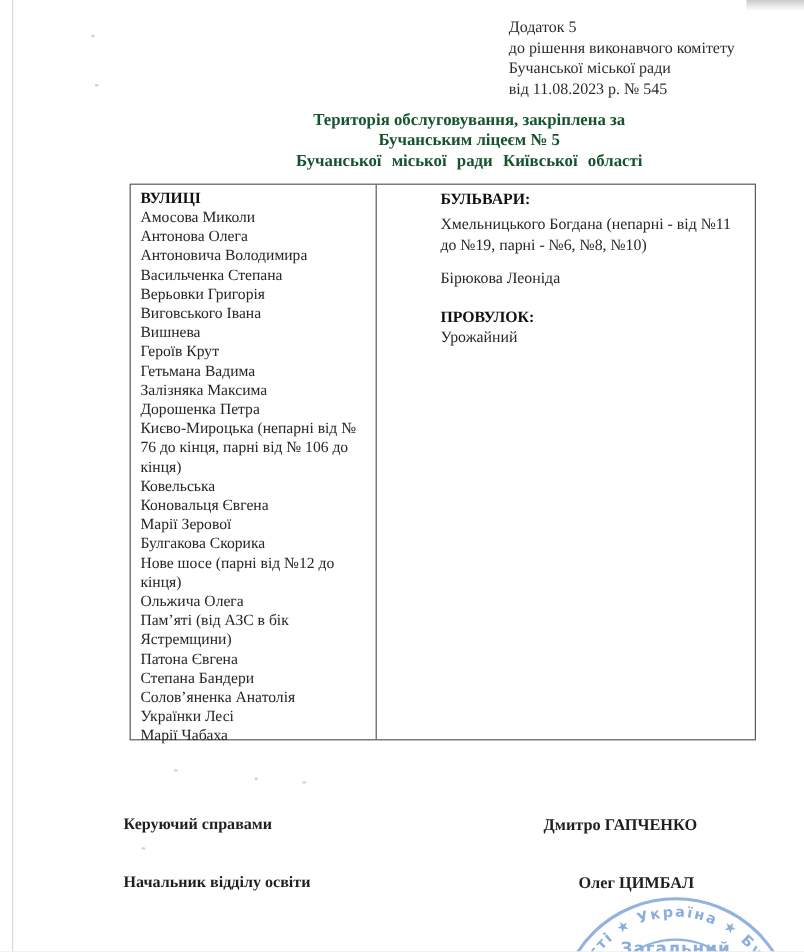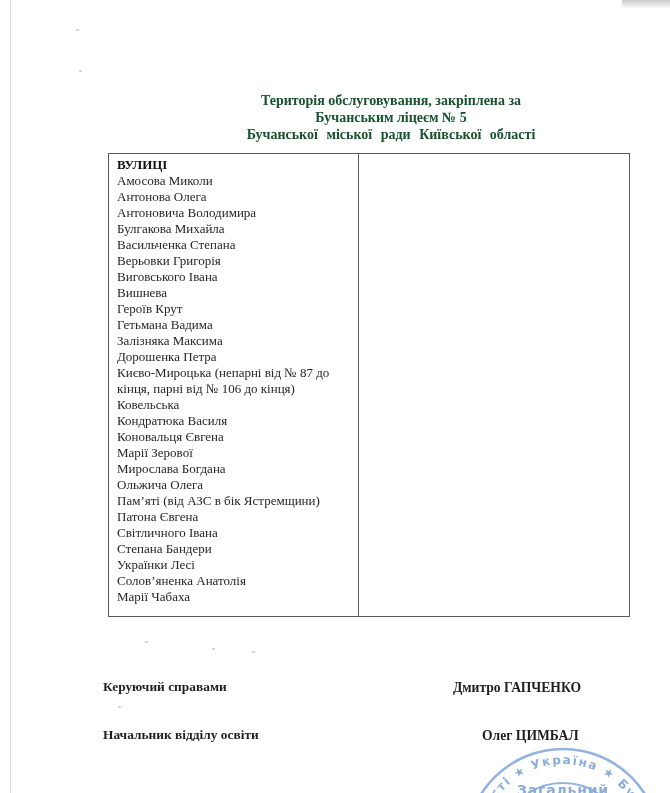--- a/index.html
+++ b/index.html
@@ -70,58 +70,69 @@
 
   <div class="scan-line-left"></div>
   <div class="corner-shade"></div>
   <div class="speck" style="left:76px; top:29px;"></div>
   <div class="speck" style="left:79px; top:70px;"></div>
   <div class="speck" style="left:145px; top:641px;"></div>
   <div class="speck" style="left:212px; top:648px;"></div>
   <div class="speck" style="left:252px; top:651px;"></div>
   <div class="speck" style="left:118px; top:706px;"></div>
 
+  <div class="doc-header">
+      <div class="header-line">Додаток 5</div>
+      <div class="header-line">до рішення виконавчого комітету</div>
+      <div class="header-line">Бучанської міської ради</div>
+      <div class="header-line">від 11.08.2023 р. № 545</div>
+    </div>
 
   <div class="doc-title">
       <div class="title-line">Територія обслуговування, закріплена за</div>
       <div class="title-line">Бучанським ліцеєм № 5</div>
       <div class="title-line">Бучанської міської ради Київської області</div>
     </div>
 
   <div class="map-table">
     <div class="col-left">
       <div class="col-header">ВУЛИЦІ</div>
       <div>
           <div class="street">Амосова Миколи</div>
           <div class="street">Антонова Олега</div>
           <div class="street">Антоновича Володимира</div>
-          <div class="street">Булгакова Михайла</div>
           <div class="street">Васильченка Степана</div>
           <div class="street">Верьовки Григорія</div>
           <div class="street">Виговського Івана</div>
           <div class="street">Вишнева</div>
           <div class="street">Героїв Крут</div>
           <div class="street">Гетьмана Вадима</div>
           <div class="street">Залізняка Максима</div>
           <div class="street">Дорошенка Петра</div>
-          <div class="street">Києво-Мироцька (непарні від № 87 до кінця, парні від № 106 до кінця)</div>
+          <div class="street">Києво-Мироцька (непарні від № 76 до кінця, парні від № 106 до кінця)</div>
           <div class="street">Ковельська</div>
-          <div class="street">Кондратюка Василя</div>
           <div class="street">Коновальця Євгена</div>
           <div class="street">Марії Зерової</div>
-          <div class="street">Мирослава Богдана</div>
+          <div class="street">Булгакова Скорика</div>
+          <div class="street">Нове шосе (парні від №12 до кінця)</div>
           <div class="street">Ольжича Олега</div>
           <div class="street">Пам’яті (від АЗС в бік Ястремщини)</div>
           <div class="street">Патона Євгена</div>
-          <div class="street">Світличного Івана</div>
           <div class="street">Степана Бандери</div>
+          <div class="street">Солов’яненка Анатолія</div>
           <div class="street">Українки Лесі</div>
-          <div class="street">Солов’яненка Анатолія</div>
           <div class="street">Марії Чабаха</div>
         </div>
+    </div>
+    <div class="col-right">
+      <div class="col-header blvd">БУЛЬВАРИ:</div>
+      <p class="blvd-1">Хмельницького Богдана  (непарні - від №11 до №19, парні - №6, №8, №10)</p>
+      <p class="blvd-2">Бірюкова Леоніда</p>
+      <div class="col-header lane">ПРОВУЛОК:</div>
+      <p class="lane-1">Урожайний</p>
     </div>
   </div>
 
   <div class="sig-role sig-role-1">Керуючий справами</div>
   <div class="sig-name sig-name-1">Дмитро ГАПЧЕНКО</div>
   <div class="sig-role sig-role-2">Начальник відділу освіти</div>
   <div class="sig-name sig-name-2">Олег ЦИМБАЛ</div>
 
   <svg class="stamp" viewBox="0 0 220 220" width="220" height="220">
     <circle cx="110" cy="110" r="97" fill="none" stroke="#84a8dc" stroke-width="2.6"></circle>

